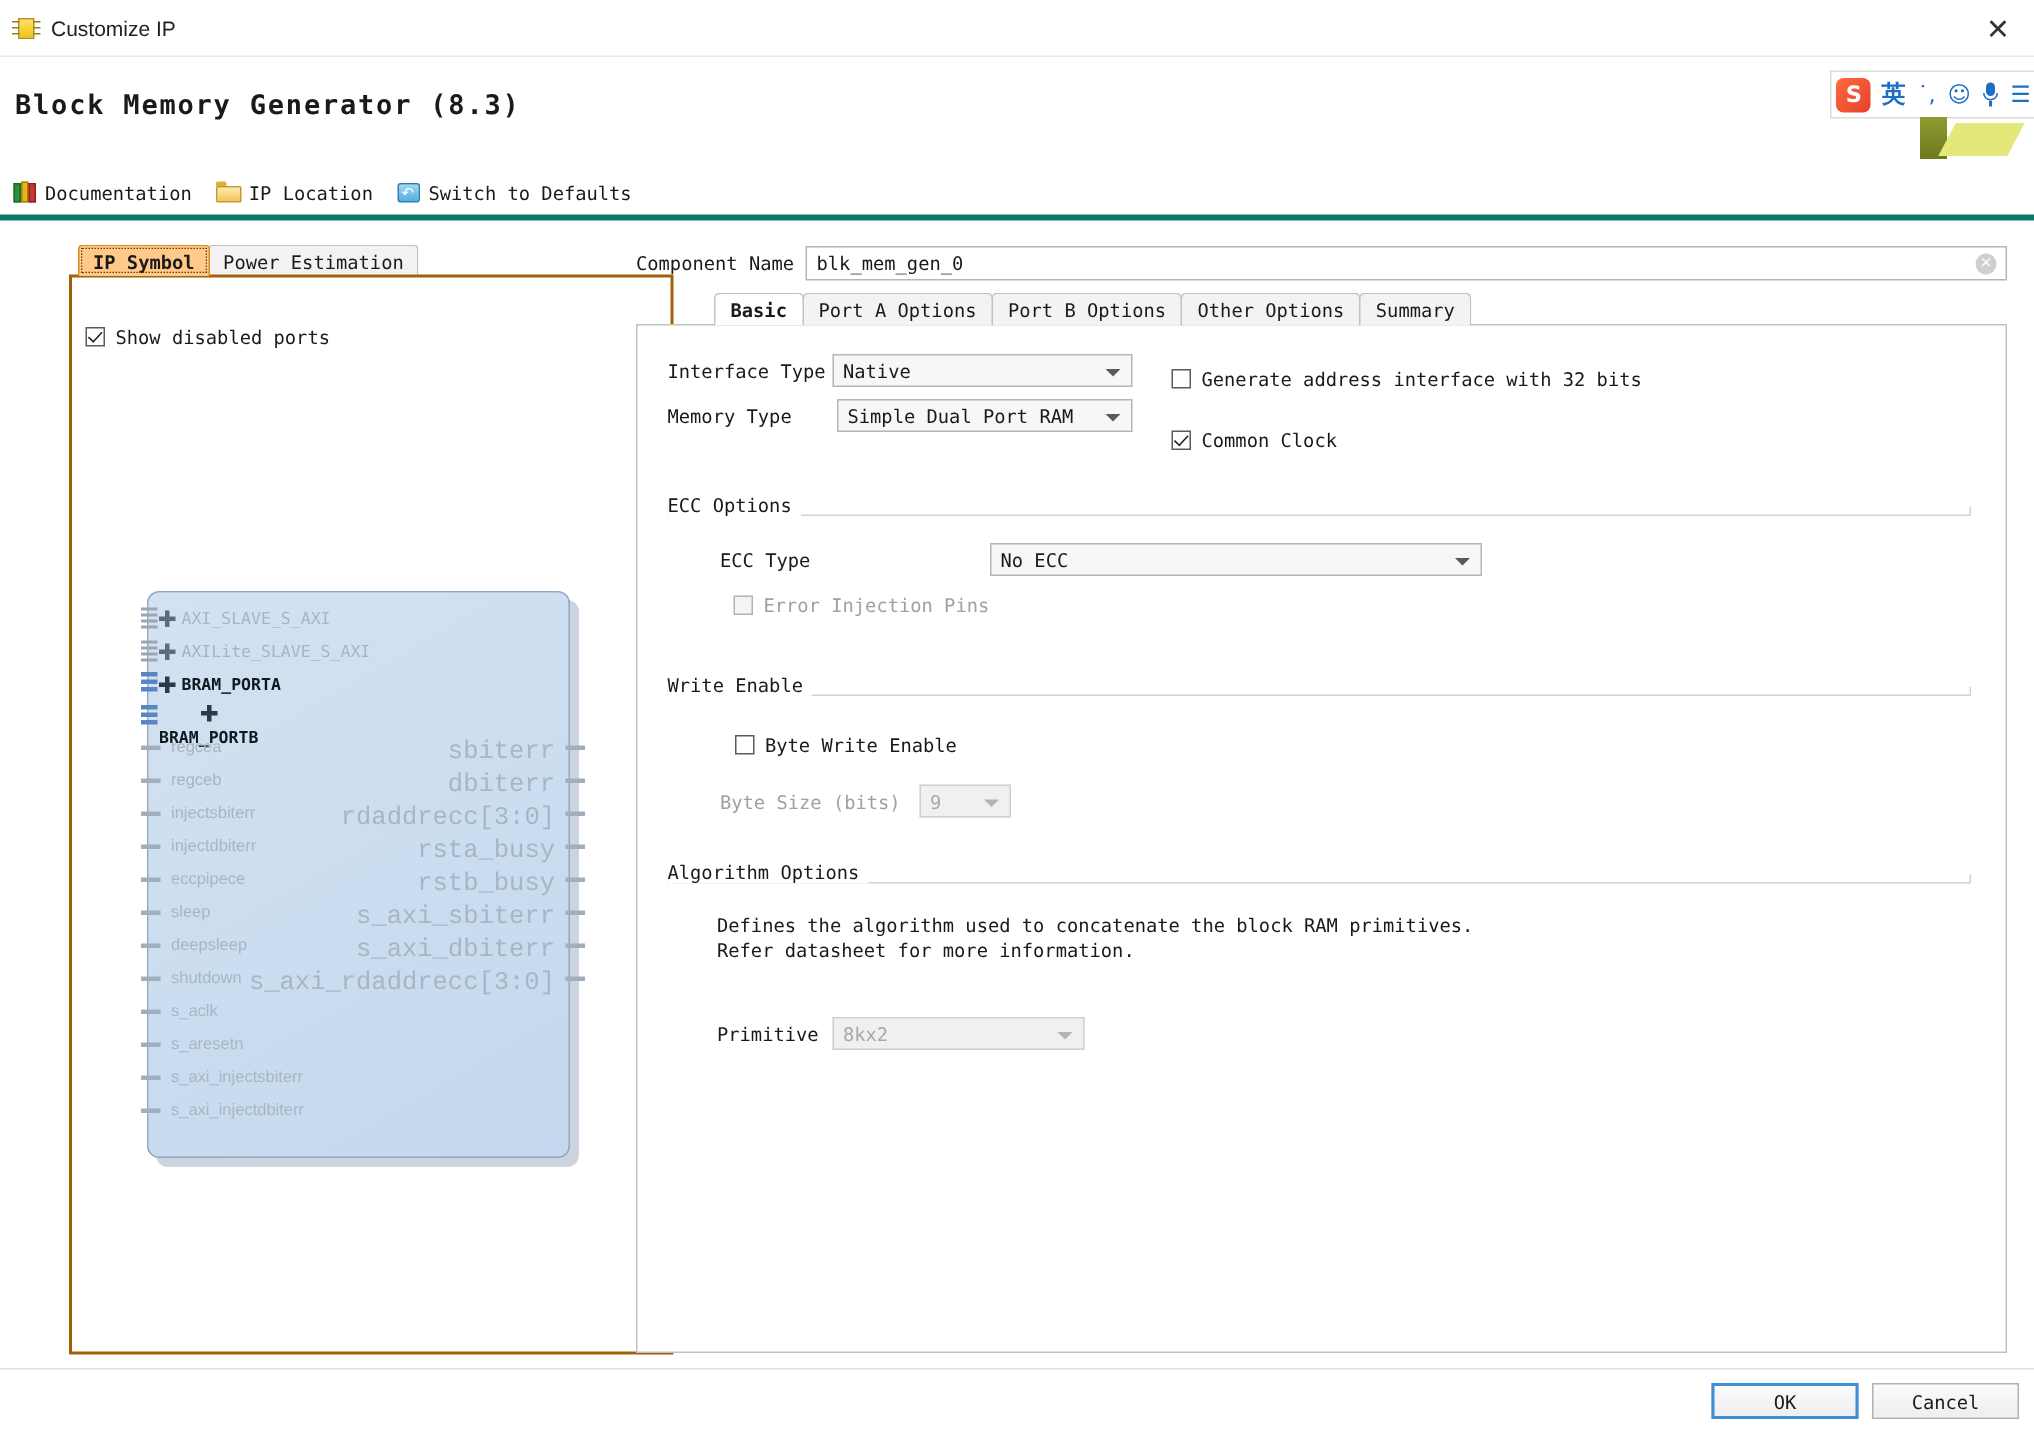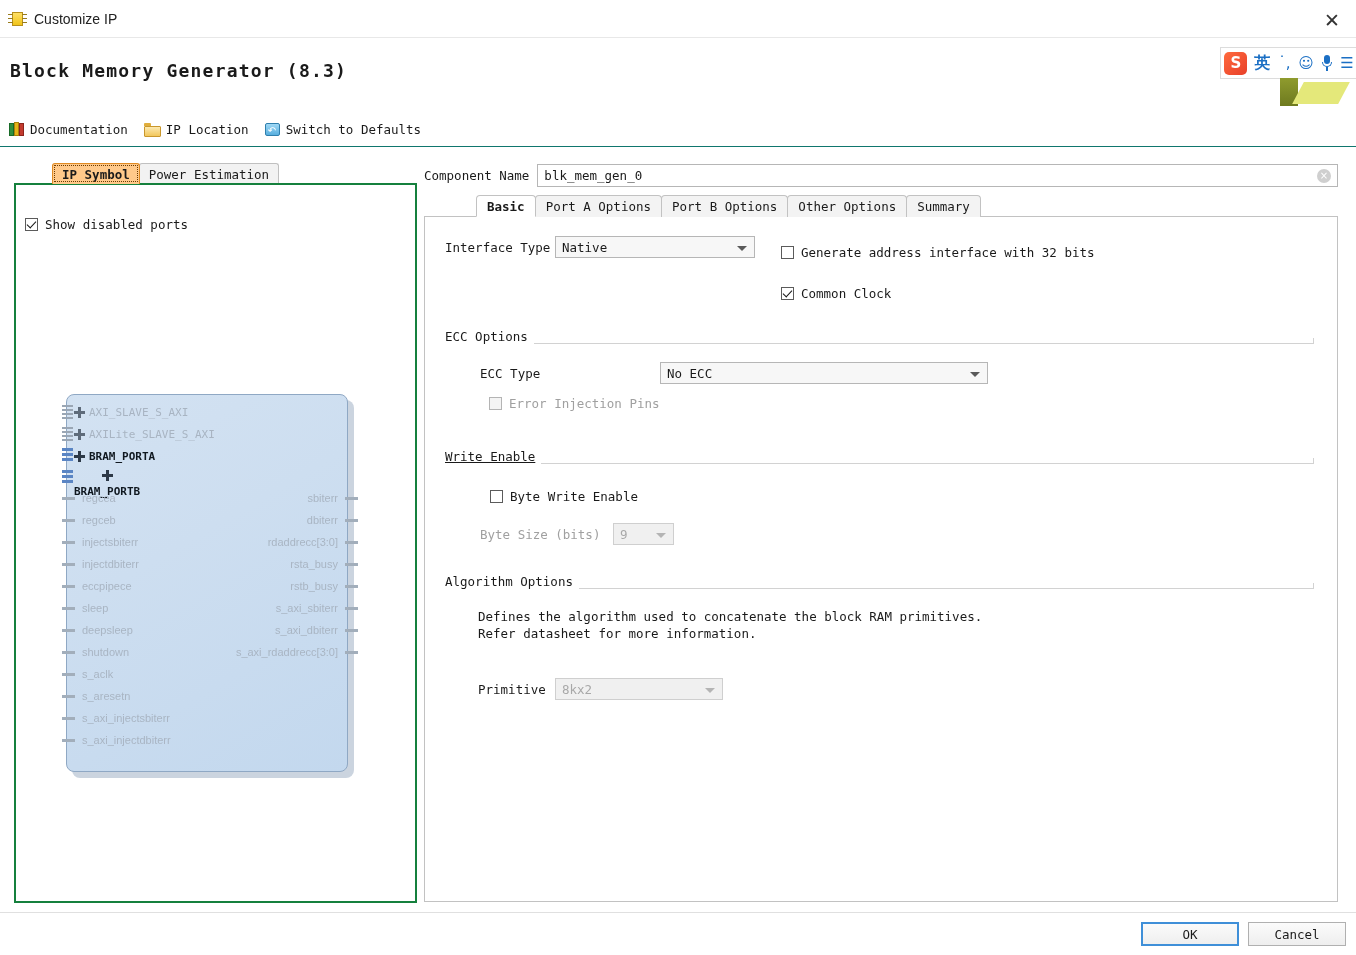--- a/index.html
+++ b/index.html
@@ -125,21 +125,21 @@
     width: 46px; height: 22px;
     background: #e4e87a;
     transform: skewX(-28deg);
   }
 
   
   .toolbar {
     position: absolute; left: 0; top: 113px;
     width: 1356px; height: 34px;
     background: #ffffff;
-    border-bottom: 1px solid #0f766e;
+    border-bottom: 4px solid #0f766e;
     display: flex; align-items: center;
     padding-left: 9px;
     gap: 16px;
   }
   .tb-item {
     display: flex; align-items: center; gap: 5px;
     cursor: pointer;
   }
   .tb-label {
     font-family: "DejaVu Sans Mono", monospace;
@@ -184,23 +184,24 @@
     background: #ffc98a;
     border-color: #e08a22;
     font-weight: bold;
     outline: 1px dotted #6a3b00;
     outline-offset: -3px;
     z-index: 2;
   }
   .symbol-box {
     position: relative;
     width: 403px; height: 720px;
-    border: 2px solid #15803d;
+    border: 2px solid #a16207;
     background: #ffffff;
     margin-top: -1px;
+    margin-left: 32px;
   }
   .show-ports {
     position: absolute; left: 9px; top: 32px;
     display: flex; align-items: center; gap: 7px;
     cursor: pointer;
   }
   .chk {
     width: 13px; height: 13px;
     border: 1px solid #5b5b5b;
     background: #fff;
@@ -272,22 +273,22 @@
     position: absolute; left: 16px;
     font-family: Liberation Sans, sans-serif;
     font-size: 11px; color: #a9b5c3; white-space: nowrap;
   }
   .pin-left .tick {
     position: absolute; left: -20px; top: 5px;
     width: 13px; height: 3px; background: #a2aebb;
   }
   .pin-right {
     position: absolute; right: 16px;
-    font-family: Liberation Sans, sans-serif;
-    font-size: 11px; color: #a9b5c3; white-space: nowrap;
+    font-family: Liberation Mono, monospace;
+    font-size: 17px; color: #a9b5c3; white-space: nowrap;
     text-align: right;
   }
   .pin-right .tick {
     position: absolute; right: -20px; top: 5px;
     width: 13px; height: 3px; background: #a2aebb;
   }
 
   
   .comp-row {
     position: absolute; left: 424px; top: 163px;
@@ -603,20 +604,27 @@
   <div class="panel">
 
     <div class="row" style="left:20px; top:19px;">
       <div class="lbl" style="width:110px;">Interface Type</div>
       <div class="sel" style="width:200px;">
         <span>Native</span>
         <i class="arrow"></i>
       </div>
     </div>
 
+    <div class="row" style="left:20px; top:49px;">
+      <div class="lbl" style="width:113px;">Memory Type</div>
+      <div class="sel" style="width:197px;">
+        <span>Simple Dual Port RAM</span>
+        <i class="arrow"></i>
+      </div>
+    </div>
 
     <div class="row chkrow" style="left:356px; top:28px;">
       <div class="chk"></div>
       <div class="lbl">Generate address interface with 32 bits</div>
     </div>
 
     <div class="row chkrow" style="left:356px; top:69px;">
       <div class="chk on"></div>
       <div class="lbl">Common Clock</div>
     </div>
@@ -634,21 +642,21 @@
       </div>
     </div>
 
     <div class="row" style="left:64px; top:179px;">
       <div class="chkrow" style="width:171px;">
         <div class="chk disabled"></div>
         <div class="lbl dim">Error Injection Pins</div>
       </div>
     </div>
 
-    <div class="grp-title" style="left:20px; top:232px;text-decoration:underline;">Write Enable</div>
+    <div class="grp-title" style="left:20px; top:232px;">Write Enable</div>
     <div class="grp-line" style="left:20px; top:246px; width:869px;"></div>
     <div class="grp-tick" style="left:20px; top:241px;"></div>
     <div class="grp-tick" style="left:888px; top:241px;"></div>
 
     <div class="row chkrow" style="left:65px; top:272px;">
       <div class="chk"></div>
       <div class="lbl">Byte Write Enable</div>
     </div>
 
     <div class="row" style="left:55px; top:306px;">

